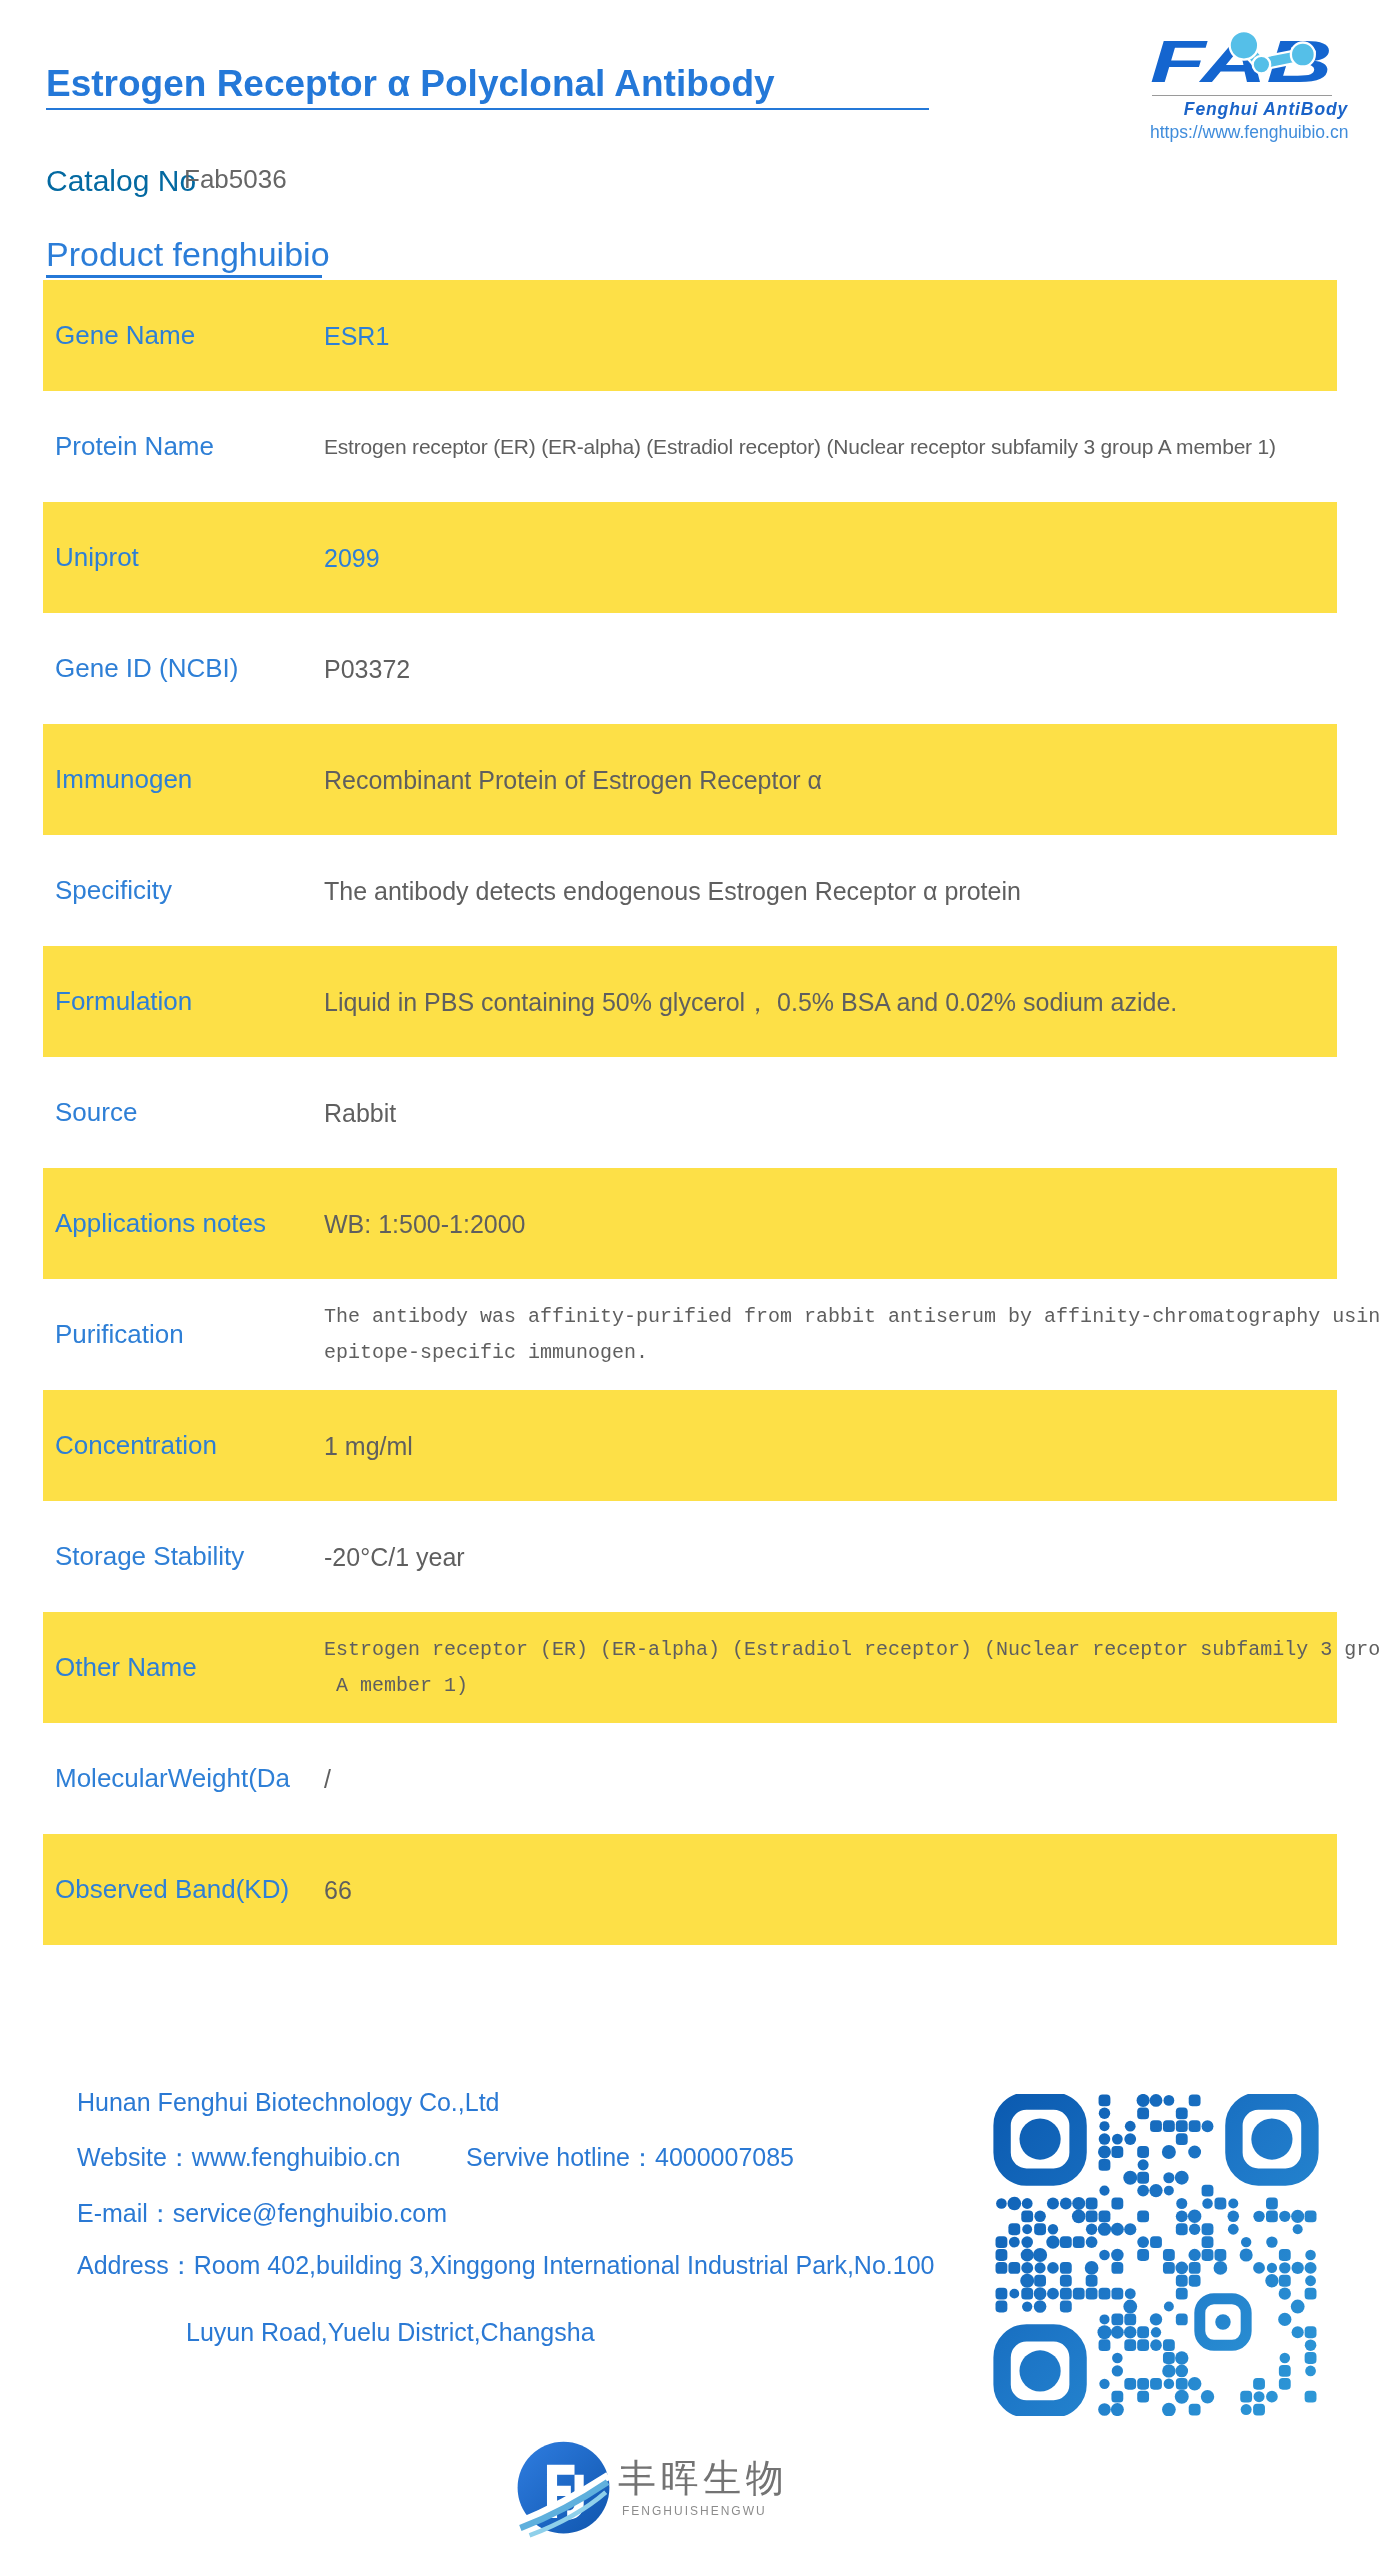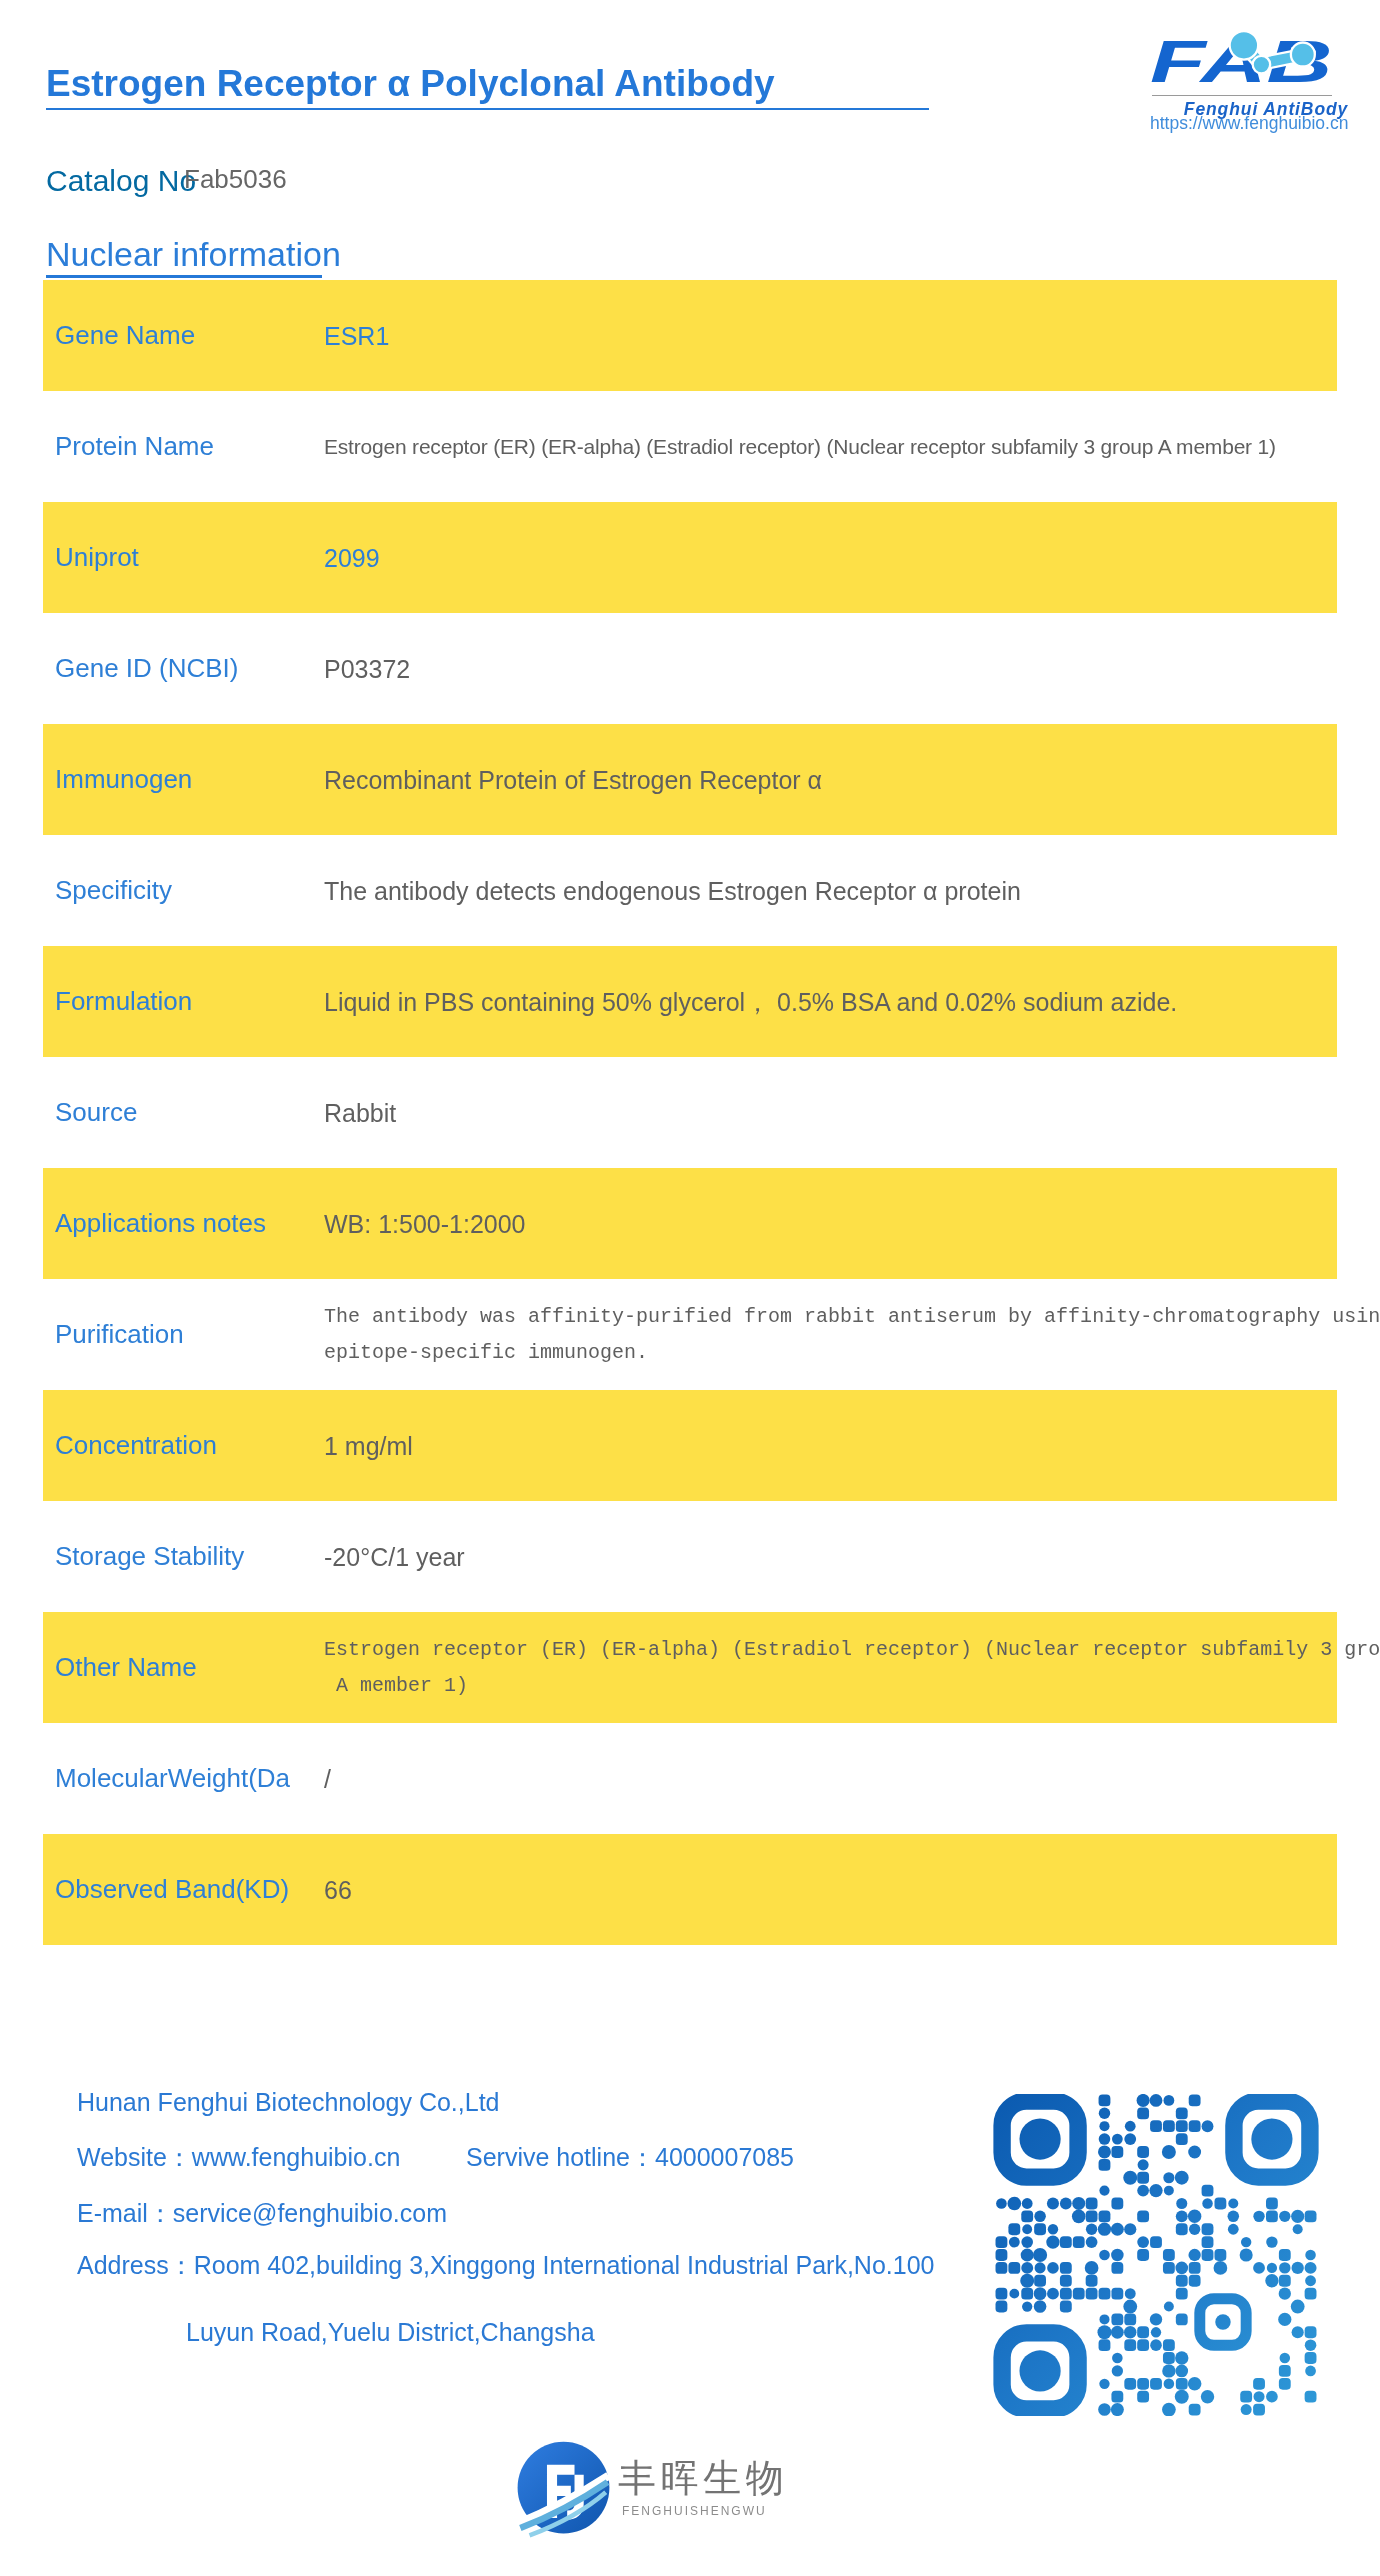--- a/index.html
+++ b/index.html
@@ -12,21 +12,21 @@
 
   
   .title { left:46px; top:64px; font-size:37px; font-weight:700; color:#2478d8; line-height:1.1; }
   .title-rule { left:46px; top:108px; width:883px; height:1.8px; background:#2478d8; }
 
   .logo-box { left:1150px; top:24px; width:186px; height:120px; }
   .logo-svg { position:absolute; left:0; top:0; }
   .logo-rule { position:absolute; left:1.8px; top:71px; width:180px; height:0.9px; background:#9a9a9a; }
   .logo-brand { position:absolute; left:1.8px; top:75px; width:182px; font-size:17.5px; font-weight:bold; font-style:italic;
                 color:#1a63c8; letter-spacing:0.9px; white-space:nowrap;margin-left:32px; }
-  .logo-url { position:absolute; left:0px; top:89px; font-size:17.5px; color:#3f8cdb; white-space:nowrap; }
+  .logo-url { position:absolute; left:0px; top:98px; font-size:17.5px; color:#3f8cdb; white-space:nowrap; }
 
   .catalog { left:46px; top:164px; font-size:30px; color:#0369a1; }
   .catalog-val { left:184px; top:164px; font-size:26px; color:#666666; }
 
   .section-heading { left:46px; top:236px; font-size:34px; font-weight:400; color:#2b7dd8; line-height:1.1; }
   .section-rule { left:46px; top:275px; width:276px; height:2.8px; background:#2478d8; }
 
   
   .table { left:43px; top:280px; width:1294px; }
   .row { display:flex; align-items:center; height:111px; background:#ffffff; }
@@ -72,21 +72,21 @@
       </g>
     </svg>
     <div class="logo-rule"></div>
     <div class="logo-brand">Fenghui AntiBody</div>
     <div class="logo-url">https://www.fenghuibio.cn</div>
   </div>
 
   <span class="abs catalog">Catalog No</span>
   <span class="abs catalog-val">Fab5036</span>
 
-  <h2 class="abs section-heading">Nuclear information</h2>
+  <h2 class="abs section-heading">Product fenghuibio</h2>
   <div class="abs section-rule"></div>
 
   <div class="abs table">
     <div class="row alt">
       <div class="cell-label">Gene Name</div>
       <div class="cell-value link-blue">ESR1</div>
     </div>
     <div class="row">
       <div class="cell-label">Protein Name</div>
       <div class="cell-value oneline">Estrogen receptor (ER) (ER-alpha) (Estradiol receptor) (Nuclear receptor subfamily 3 group A member 1)</div>

